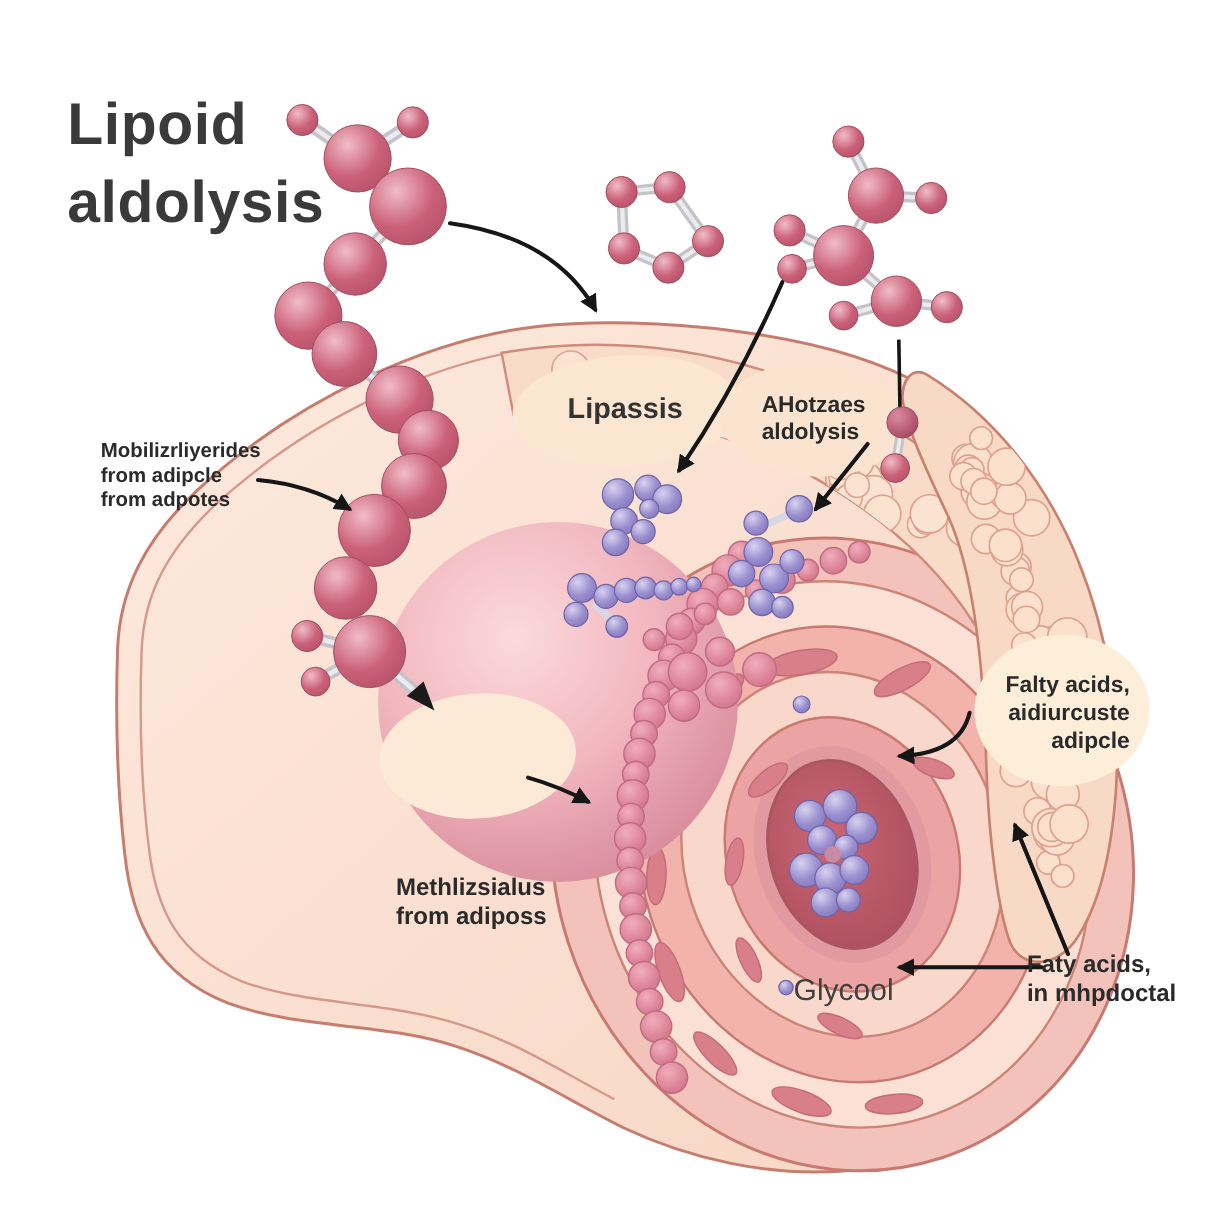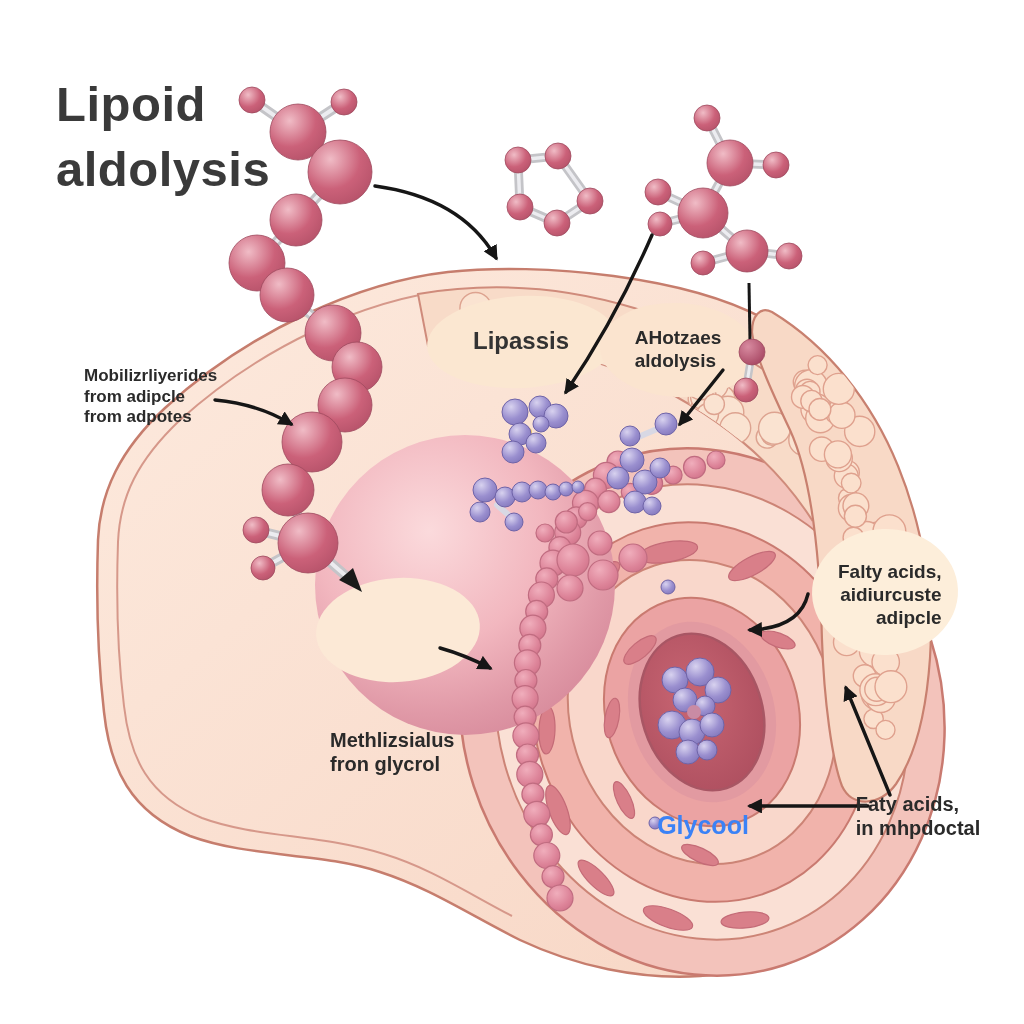--- a/index.html
+++ b/index.html
@@ -10,21 +10,21 @@
   .lbl span{display:block;}
   .center{transform:translateX(-50%);text-align:left;}
   #title{left:56px;top:72px;font-size:49px;font-weight:700;color:#3a3a3a;
          letter-spacing:0.5px;line-height:1.32;}
   #lbl-mobilize{left:84px;top:366px;font-size:17px;font-weight:600;}
   #lbl-lipases{left:521px;top:326px;font-size:24px;font-weight:700;color:#333;}
   #lbl-hormones{left:678px;top:326px;font-size:19px;font-weight:700;}
   #lbl-lipid{left:399px;top:604px;font-size:20px;font-weight:700;}
   #lbl-fatty-glycerol{left:838px;top:560px;font-size:19px;font-weight:700;text-align:right;}
   #lbl-metabolism{left:330px;top:728px;font-size:20px;font-weight:600;}
-  #lbl-glycerol{left:703px;top:810px;font-size:25px;font-weight:700;color:#3b82f6;}
+  #lbl-glycerol{left:703px;top:810px;font-size:25px;font-weight:400;color:#404040;}
   #lbl-fatty-circ{left:918px;top:792px;font-size:20px;font-weight:600;}
 </style>
 </head>
 <body>
 
 <div id="stage">
 <svg id="art" width="1024" height="1024" viewBox="0 0 1024 1024">
   <defs>
     <linearGradient id="bodyGrad" x1="0" y1="0" x2="1" y2="1">
       <stop offset="0" stop-color="#fdeade"></stop>
@@ -494,21 +494,21 @@
     <span>AHotzaes</span>
     <span>aldolysis</span>
   </div>
   <div id="lbl-fatty-glycerol" class="lbl">
     <span>Falty acids,</span>
     <span>aidiurcuste</span>
     <span>adipcle</span>
   </div>
   <div id="lbl-metabolism" class="lbl">
     <span>Methlizsialus</span>
-    <span>fron glycrol</span>
+    <span>from adiposs</span>
   </div>
   <div id="lbl-glycerol" class="lbl center">
     <span>Glycool</span>
   </div>
   <div id="lbl-fatty-circ" class="lbl center">
     <span>Faty acids,</span>
     <span>in mhpdoctal</span>
   </div>
 </div>
 

